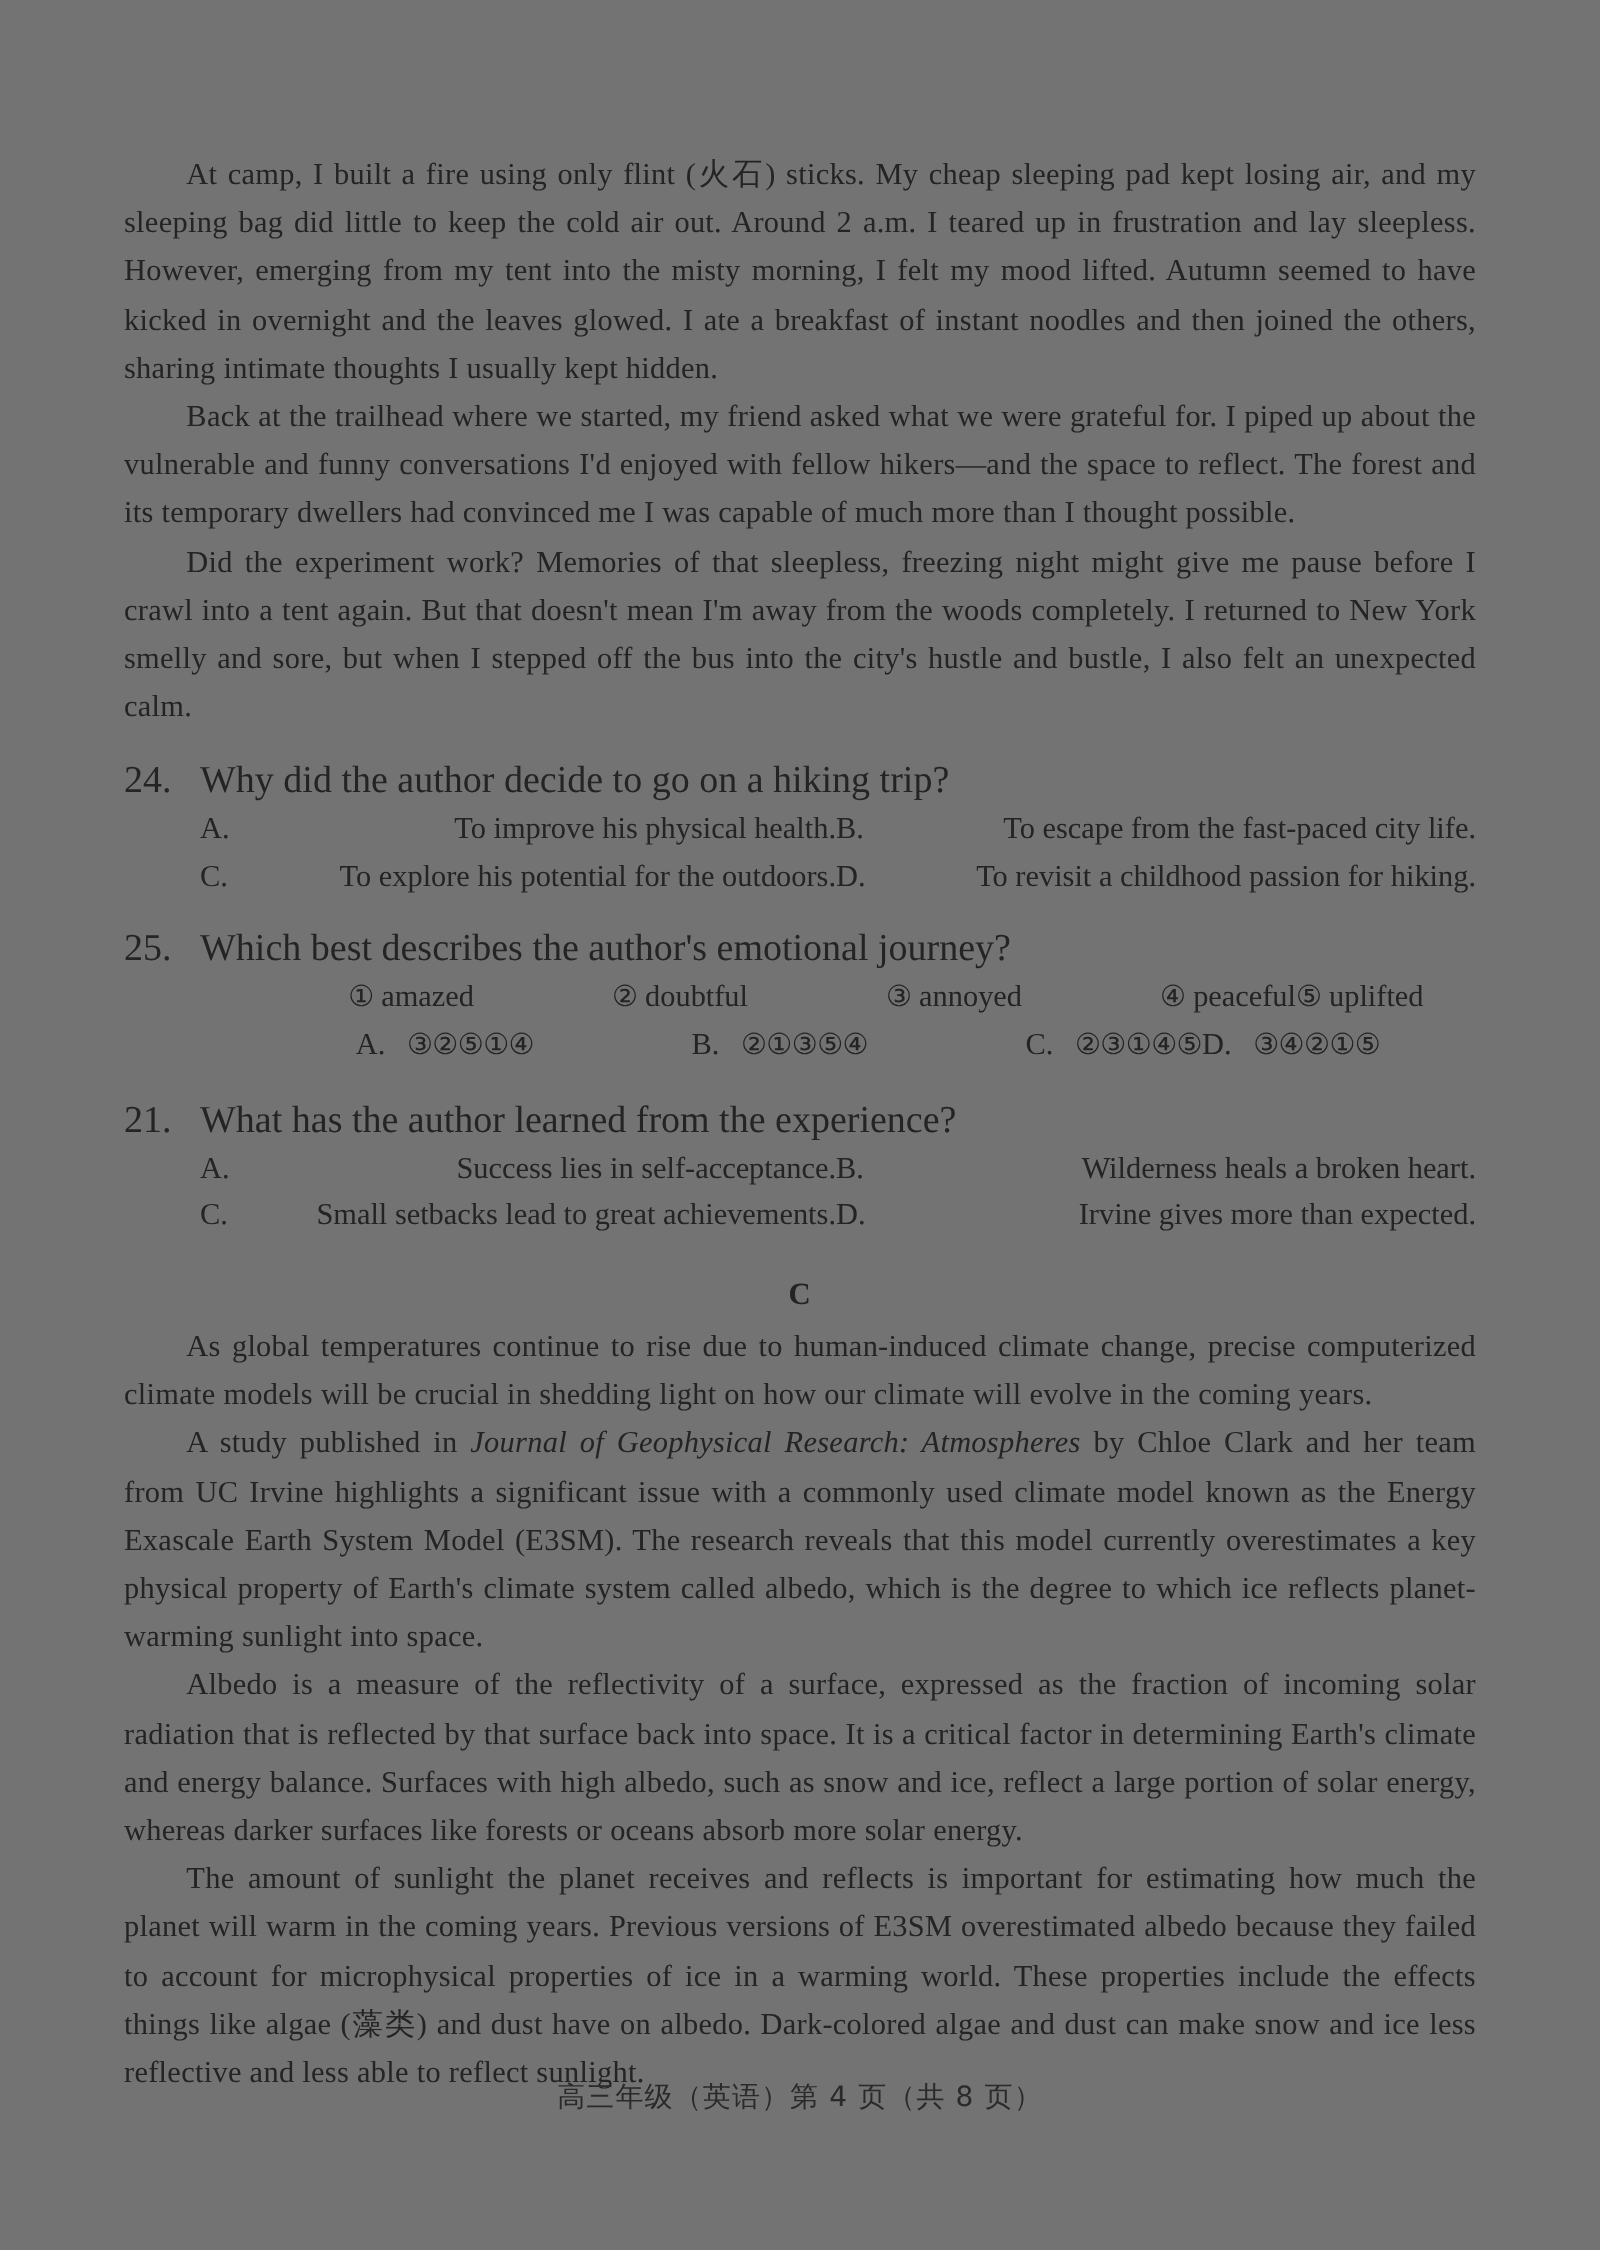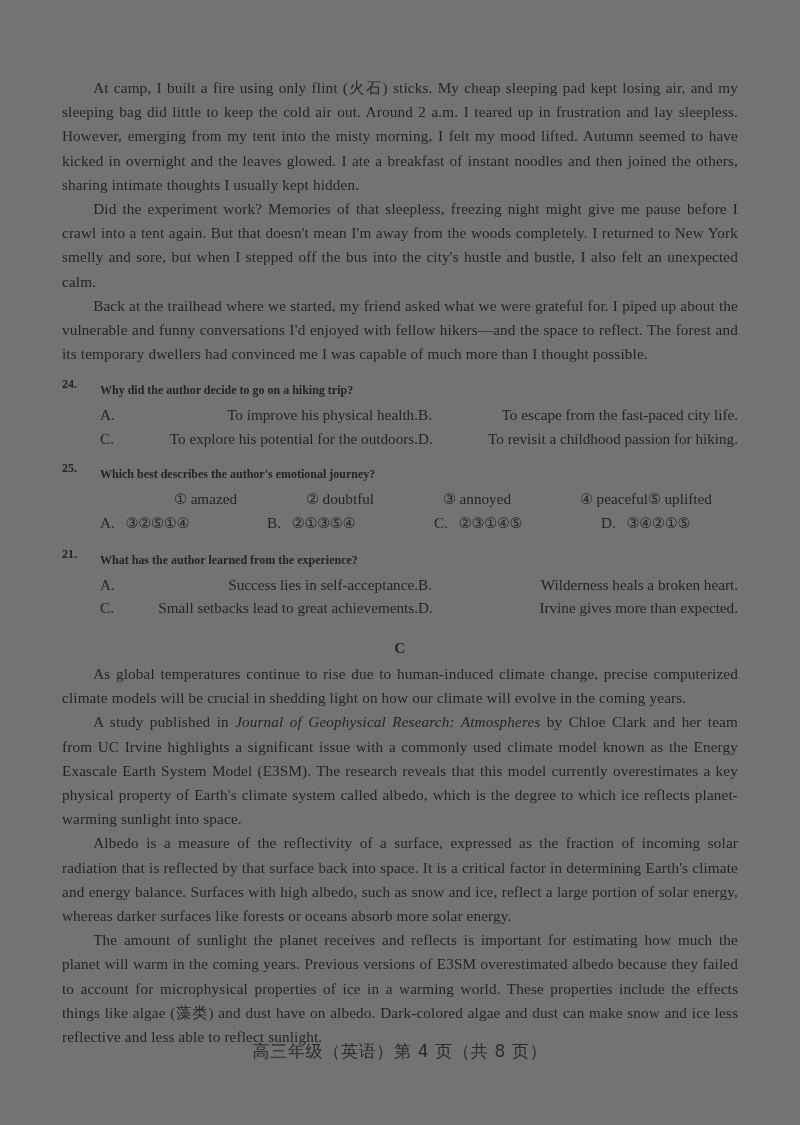--- a/index.html
+++ b/index.html
@@ -34,25 +34,24 @@
   }
   .italic {
     font-style: italic;
   }
 
   
   .q-block {
     margin-top: 1px;
   }
   .q-stem {
-    font-size: 12px;
+    font-size: 19px;
     line-height: 23.6px;
     display: flex;
-    align-items: center;
-    font-weight: bold;
+    align-items: flex-end;
   }
   .q-num {
     width: 38px;
     flex: 0 0 38px;
     text-align: left;
   }
   .q-text {
     flex: 1 1 auto;
     margin-top: 12px;
   }
@@ -85,21 +84,21 @@
   .circ-item { width: 137px; flex: 0 0 137px; }
   .circ-item:last-child { width: auto; flex: 0 0 auto; }
 
   
   .seq-row {
     display: flex;
     padding-left: 38px;
     font-size: 15.2px;
     line-height: 24.8px;
   }
-  .seq-item { width: 167px; flex: 0 0 167px; }
+  .seq-item { width: 167px; flex: 0 0 167px; text-align: right; }
   .seq-item:last-child { width: auto; flex: 0 0 auto; }
   .seq-letter { margin-right: 7px; }
   .circled {
     font-family: "DejaVu Sans", sans-serif;
     font-size: 14.5px;
     letter-spacing: -0.02em;
   }
 
   .section-letter {
     text-align: center;
@@ -111,34 +110,34 @@
     letter-spacing: 0.02em;
   }
 
   .footer {
     position: absolute;
     left: 0;
     right: 0;
     top: 1040px;
     text-align: center;
     font-family: "DejaVu Sans", "Liberation Sans", sans-serif;
-    font-size: 17px;
+    font-size: 14px;
     color: #2a2a2a;
     letter-spacing: 0.04em;
   }
 </style>
 </head>
 <body>
 
 <div class="page">
   <div class="content">
 
     <p class="para">At camp, I built a fire using only flint (火石) sticks. My cheap sleeping pad kept losing air, and my sleeping bag did little to keep the cold air out. Around 2 a.m. I teared up in frustration and lay sleepless. However, emerging from my tent into the misty morning, I felt my mood lifted. Autumn seemed to have kicked in overnight and the leaves glowed. I ate a breakfast of instant noodles and then joined the others, sharing intimate thoughts I usually kept hidden.</p>
+    <p class="para">Back at the trailhead where we started, my friend asked what we were grateful for. I piped up about the vulnerable and funny conversations I'd enjoyed with fellow hikers—and the space to reflect. The forest and its temporary dwellers had convinced me I was capable of much more than I thought possible.</p>
     <p class="para">Did the experiment work? Memories of that sleepless, freezing night might give me pause before I crawl into a tent again. But that doesn't mean I'm away from the woods completely. I returned to New York smelly and sore, but when I stepped off the bus into the city's hustle and bustle, I also felt an unexpected calm.</p>
-    <p class="para">Back at the trailhead where we started, my friend asked what we were grateful for. I piped up about the vulnerable and funny conversations I'd enjoyed with fellow hikers—and the space to reflect. The forest and its temporary dwellers had convinced me I was capable of much more than I thought possible.</p>
 
     <div class="q-block">
       <div class="q-stem">
         <span class="q-num">24.</span>
         <span class="q-text">Why did the author decide to go on a hiking trip?</span>
       </div>
       <div class="opt-row">
         <div class="opt opt-a">
           <span class="opt-letter">A.</span>
           <span class="opt-body">To improve his physical health.</span>

